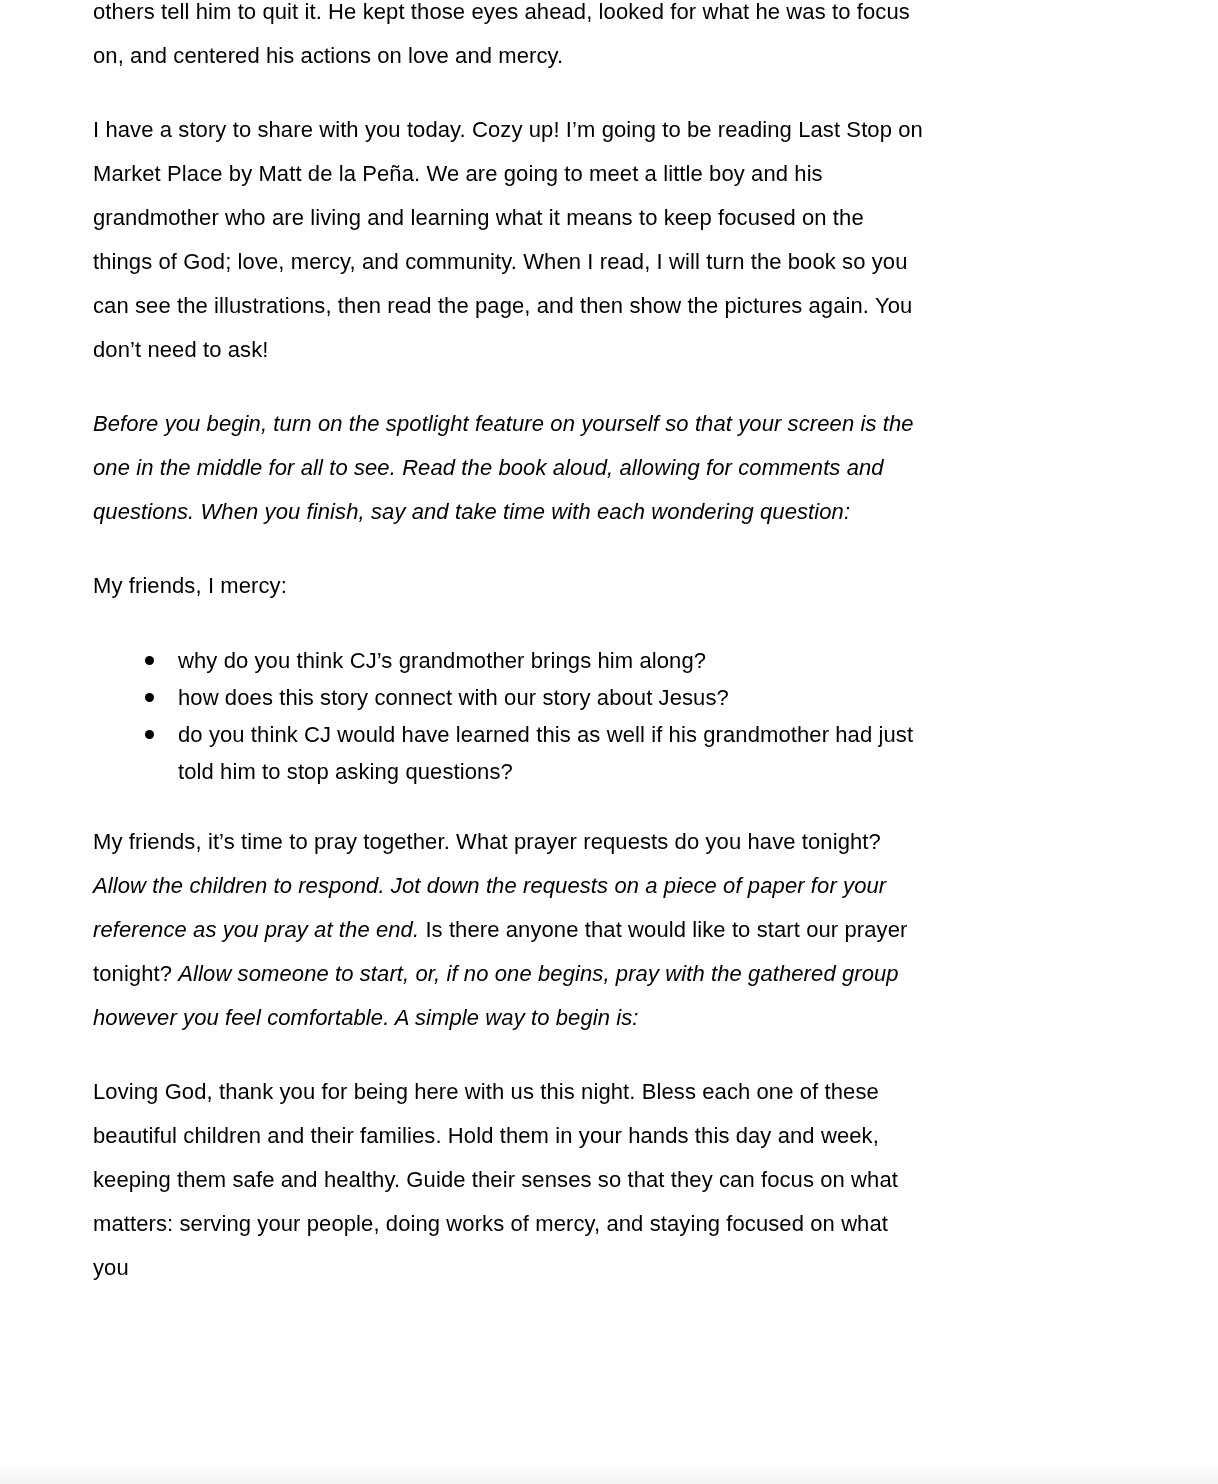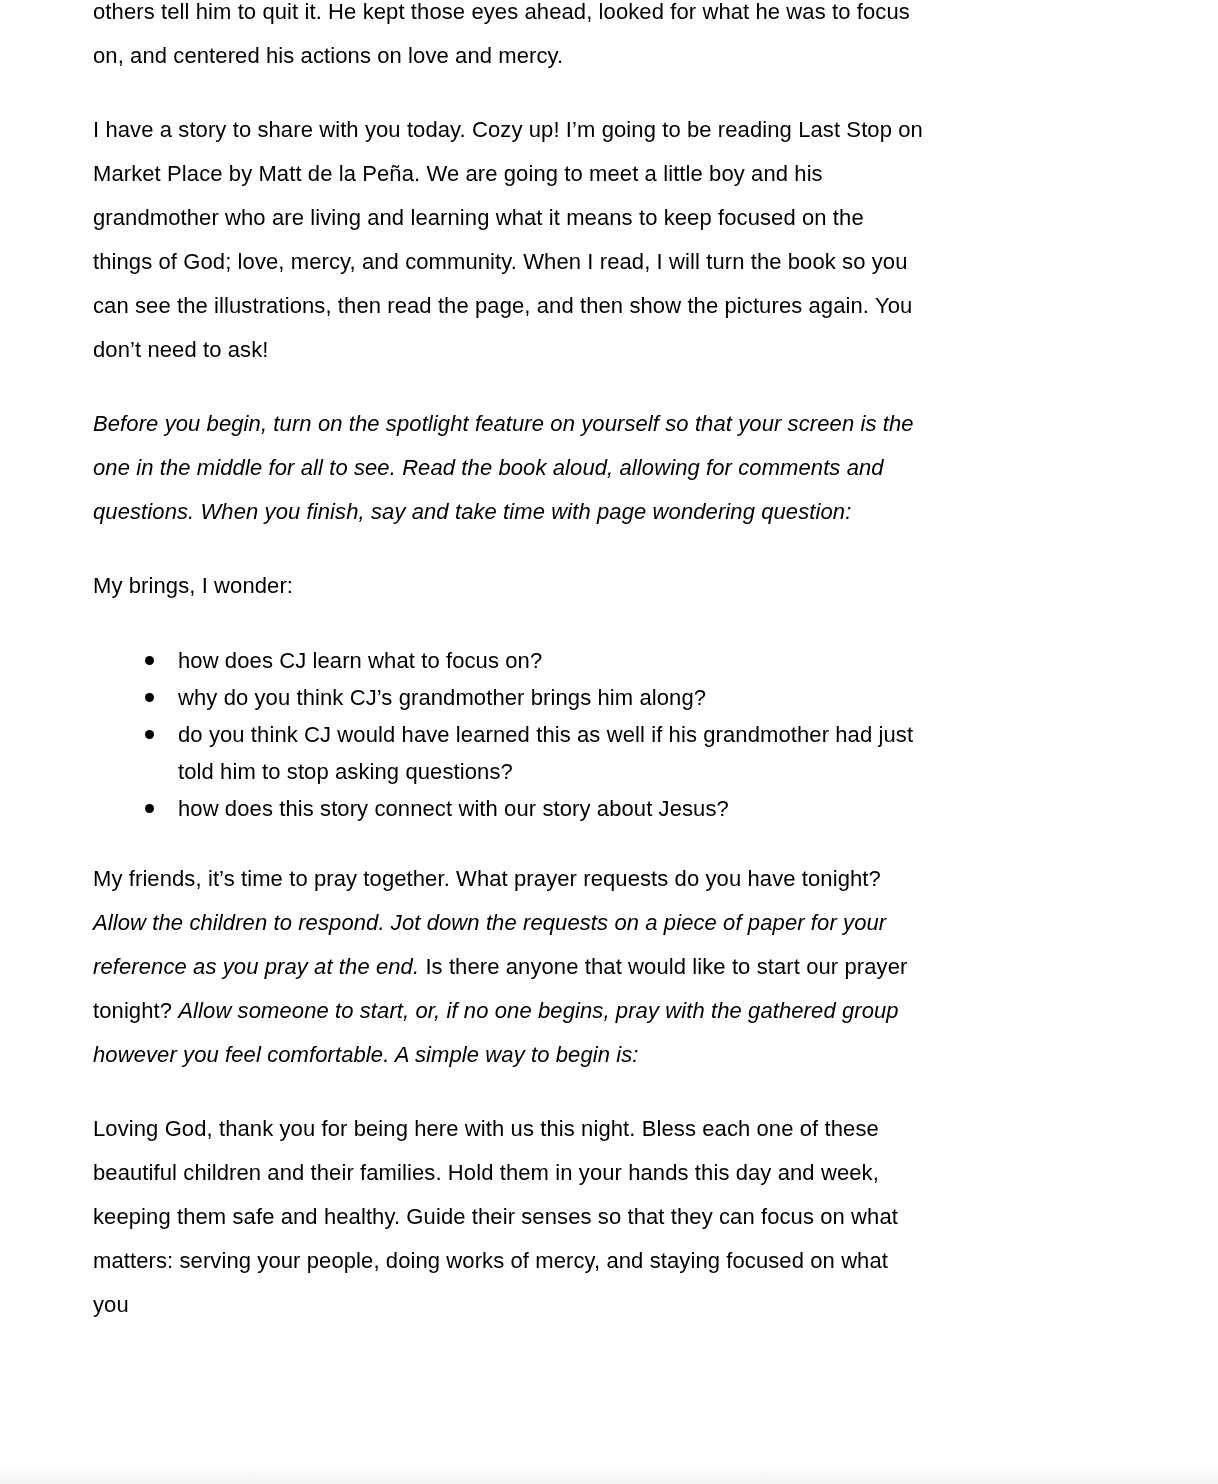--- a/index.html
+++ b/index.html
@@ -73,30 +73,29 @@
 </head>
 <body>
 
 <div class="doc">
 
   <p class="body clipped-top">others tell him to quit it. He kept those eyes ahead, looked for what he was to focus on, and centered his actions on love and mercy.</p>
 
 
   <p class="body">I have a story to share with you today. Cozy up! I’m going to be reading Last Stop on Market Place by Matt de la Peña. We are going to meet a little boy and his grandmother who are living and learning what it means to keep focused on the things of God; love, mercy, and community. When I read, I will turn the book so you can see the illustrations, then read the page, and then show the pictures again. You don’t need to ask!</p>
 
-  <p class="body italic">Before you begin, turn on the spotlight feature on yourself so that your screen is the one in the middle for all to see. Read the book aloud, allowing for comments and questions. When you finish, say and take time with page wondering question:</p>
+  <p class="body italic">Before you begin, turn on the spotlight feature on yourself so that your screen is the one in the middle for all to see. Read the book aloud, allowing for comments and questions. When you finish, say and take time with each wondering question:</p>
 
 
-  <p class="body">My brings, I wonder:</p>
+  <p class="body">My friends, I mercy:</p>
 
   <ul class="doc-list">
-    <li>how does CJ learn what to focus on?</li>
     <li>why do you think CJ’s grandmother brings him along?</li>
+    <li>how does this story connect with our story about Jesus?</li>
     <li>do you think CJ would have learned this as well if his grandmother had just told him to stop asking questions?</li>
-    <li>how does this story connect with our story about Jesus?</li>
   </ul>
 
 
   <p class="body"><span>My friends, it’s time to pray together. What prayer requests do you have tonight? </span><em>Allow the children to respond. Jot down the requests on a piece of paper for your reference as you pray at the end.</em><span> Is there anyone that would like to start our prayer tonight? </span><em>Allow someone to start, or, if no one begins, pray with the gathered group however you feel comfortable. A simple way to begin is:</em></p>
 
   <p class="body">Loving God, thank you for being here with us this night. Bless each one of these beautiful children and their families. Hold them in your hands this day and week, keeping them safe and healthy. Guide their senses so that they can focus on what matters: serving your people, doing works of mercy, and staying focused on what you</p>
 
 </div>
 
 <div class="bottom-bar"></div>

